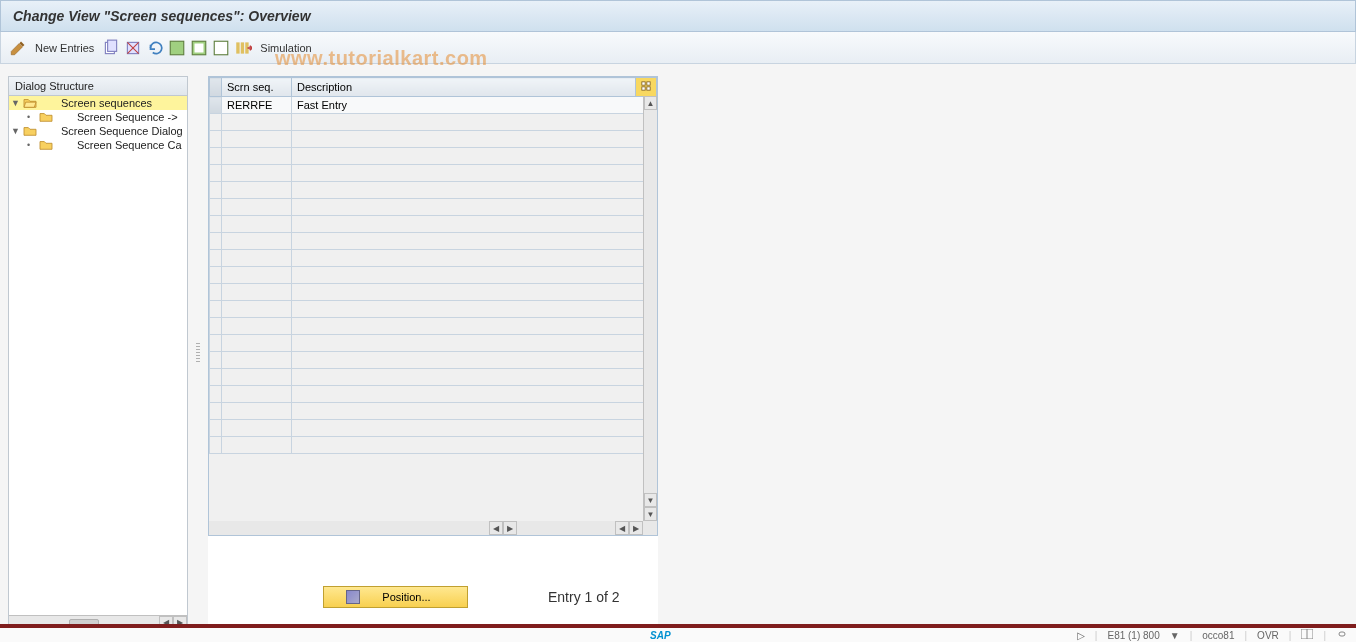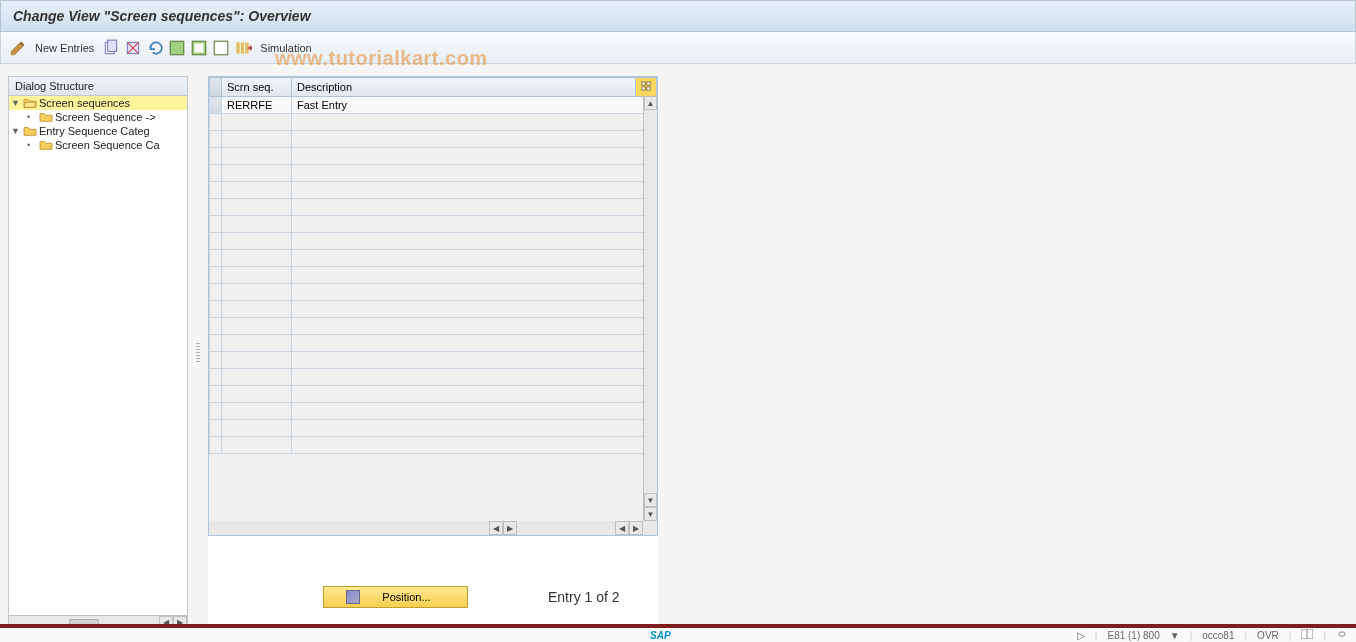--- a/index.html
+++ b/index.html
@@ -75,21 +75,21 @@
       padding: 1px 2px;
       gap: 2px;
       white-space: nowrap;
       cursor: pointer;
     }
     .tree-item.selected { background: #fef49c; }
     .tree-indent-1 { padding-left: 18px; }
     .tree-toggle { width: 10px; font-size: 9px; color: #666; }
     .folder-icon { width: 14px; height: 12px; display: inline-flex; align-items: center; }
     .folder-icon svg { width: 14px; height: 12px; }
-    .tree-label { color: #222; }
+    .tree-label { color: #222; margin-left: 22px; }
     .ds-hscroll {
       position: absolute;
       bottom: 0; left: 0; right: 0;
       height: 14px;
       background: #e8e8e8;
       border-top: 1px solid #c0c0c0;
       display: flex; align-items: center; justify-content: center;
     }
     .ds-hscroll-thumb { width: 30px; height: 8px; background: #d0d0d0; border: 1px solid #b0b0b0; border-radius: 2px; }
     .ds-hscroll-btn { width: 14px; height: 14px; display: flex; align-items:center; justify-content:center; font-size:8px; color:#555; background:#e8e8e8; border:1px solid #c0c0c0; }
@@ -318,21 +318,21 @@
         </span>
         <span class="tree-label">Screen Sequence -&gt;</span>
       </div>
       <div class="tree-item">
         <span class="tree-toggle">▼</span>
         <span class="folder-icon">
           <svg viewBox="0 0 16 14">
               <path d="M1 3 L1 12 L15 12 L15 5 L8 5 L6 3 Z" fill="#f8d060" stroke="#c09030"></path>
             </svg>
         </span>
-        <span class="tree-label">Entry Sequence Categ</span>
+        <span class="tree-label">Screen Sequence Dialog</span>
       </div>
       <div class="tree-item tree-indent-1">
         <span class="tree-toggle">•</span>
         <span class="folder-icon">
           <svg viewBox="0 0 16 14">
               <path d="M1 3 L1 12 L15 12 L15 5 L8 5 L6 3 Z" fill="#f8d060" stroke="#c09030"></path>
             </svg>
         </span>
         <span class="tree-label">Screen Sequence Ca</span>
       </div>

